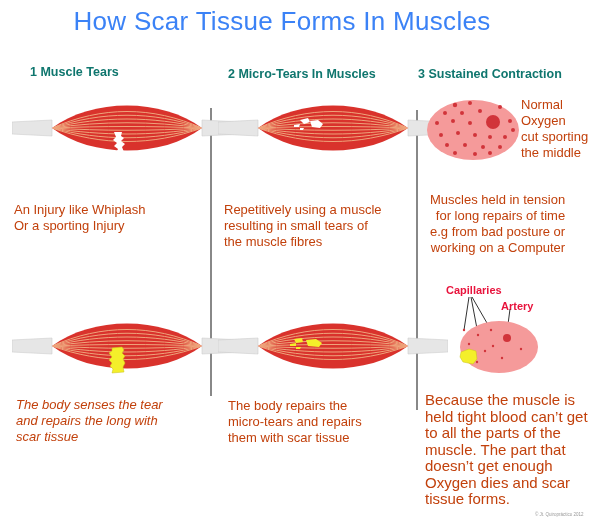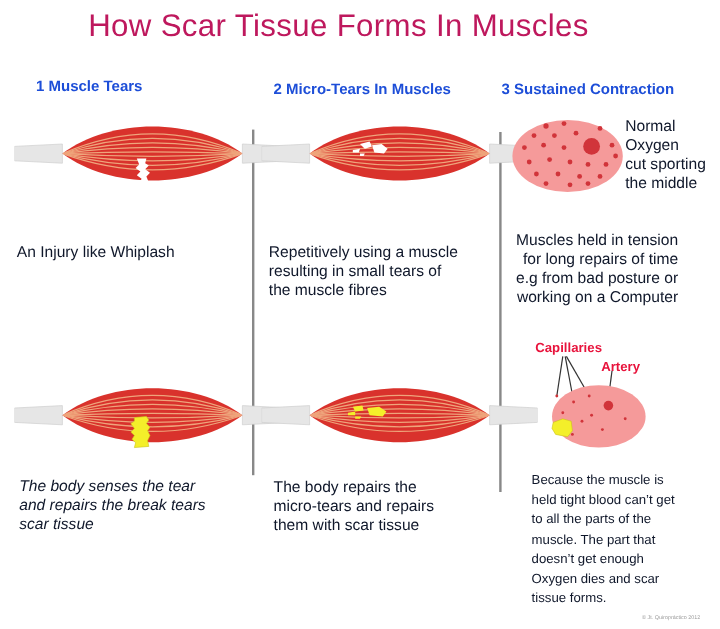--- a/index.html
+++ b/index.html
@@ -1,20 +1,20 @@
 <!DOCTYPE html>
 <html><head>
 <meta charset="utf-8">
 <style>
   html,body{margin:0;padding:0;background:#fff;}
   body{width:600px;height:524px;position:relative;overflow:hidden;font-family:"Liberation Sans",sans-serif;color:#111;}
   .abs{position:absolute;}
-  .title{left:0;top:6px;width:564px;text-align:center;font-size:26px;color:#be185d;letter-spacing:0.3px;}
-  .colhead{font-size:12.5px;font-weight:bold;color:#1d4ed8;white-space:nowrap;}
-  .desc{font-size:13px;line-height:16px;color:#0f172a;}
+  .title{left:0;top:6px;width:564px;text-align:center;font-size:26px;color:#3b82f6;letter-spacing:0.3px;}
+  .colhead{font-size:12.5px;font-weight:bold;color:#0f766e;white-space:nowrap;}
+  .desc{font-size:13px;line-height:16px;color:#c2410c;}
   .desc div{white-space:nowrap;}
   .divider{width:2px;background:#888;}
   .label-red{color:#e8133c;font-weight:bold;font-size:11px;}
   .copyright{font-size:4.5px;color:#999;}
 </style>
 </head>
 <body>
 
 <svg width="0" height="0" style="position:absolute">
   <defs>
@@ -93,20 +93,21 @@
 </svg>
 <div class="abs desc" style="left:521px;top:97px;line-height:16px;">
   <div>Normal</div>
   <div>Oxygen</div>
   <div>cut sporting</div>
   <div>the middle</div>
 </div>
 
 <div class="abs desc" style="left:14px;top:202px;">
   <div>An Injury like Whiplash</div>
+  <div>Or a sporting Injury</div>
 </div>
 <div class="abs desc" style="left:224px;top:202px;">
   <div>Repetitively using a muscle</div>
   <div>resulting in small tears of</div>
   <div>the muscle fibres</div>
 </div>
 <div class="abs desc" style="left:430px;top:192px;text-align:right;">
   <div>Muscles held in tension</div>
   <div>for long repairs of time</div>
   <div>e.g from bad posture or</div>
@@ -144,29 +145,29 @@
       <circle cx="30" cy="59" r="1.2"></circle>
     <circle cx="66" cy="57" r="1.2"></circle>
       <circle cx="47" cy="66" r="1.2"></circle>
       <circle cx="22" cy="70" r="1.2"></circle>
   </g>
   <path d="M6,60 L14,57 L21,59 L22,67 L18,72 L8,70 L5,65 Z" fill="#f4ef2a" stroke="#c9c21a" stroke-width="0.5"></path>
 </svg>
 
 <div class="abs desc" style="left:16px;top:397px;font-style:italic;">
   <div>The body senses the tear</div>
-  <div>and repairs the break tears</div>
+  <div>and repairs the long with</div>
   <div>scar tissue</div>
 </div>
 <div class="abs desc" style="left:228px;top:398px;">
   <div>The body repairs the</div>
   <div>micro-tears and repairs</div>
   <div>them with scar tissue</div>
 </div>
-<div class="abs desc" style="left:443px;top:392px;font-size:11px;line-height:16.5px;">
+<div class="abs desc" style="left:425px;top:392px;font-size:15px;line-height:16.5px;">
   <div>Because the muscle is</div>
   <div>held tight blood can’t get</div>
   <div>to all the parts of the</div>
   <div>muscle. The part that</div>
   <div>doesn’t get enough</div>
   <div>Oxygen dies and scar</div>
   <div>tissue forms.</div>
 </div>
 
 <div class="abs copyright" style="left:535px;top:512px;">© Jt. Quiropráctico 2012</div>

